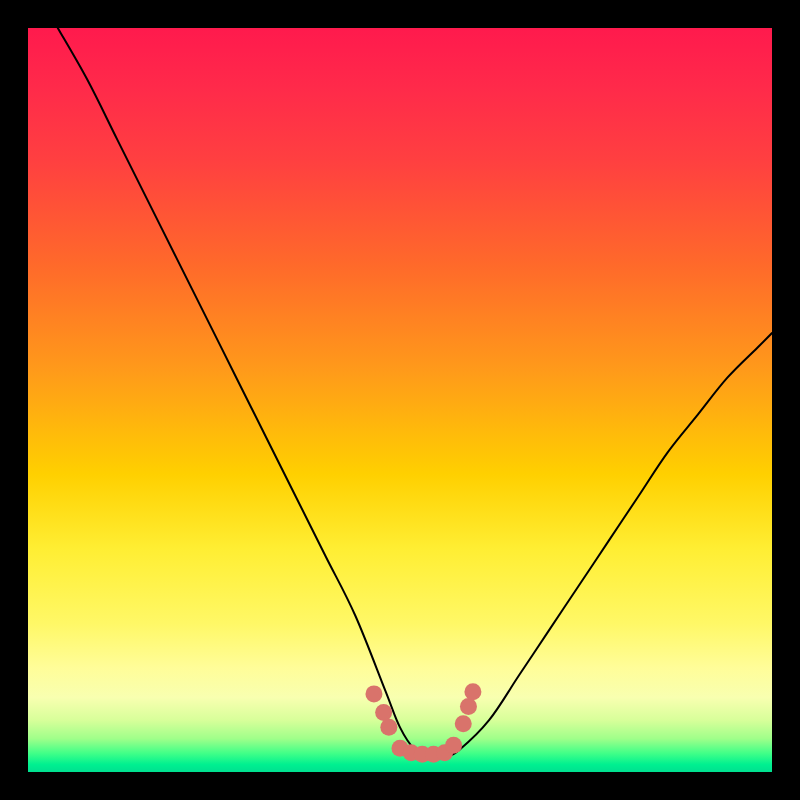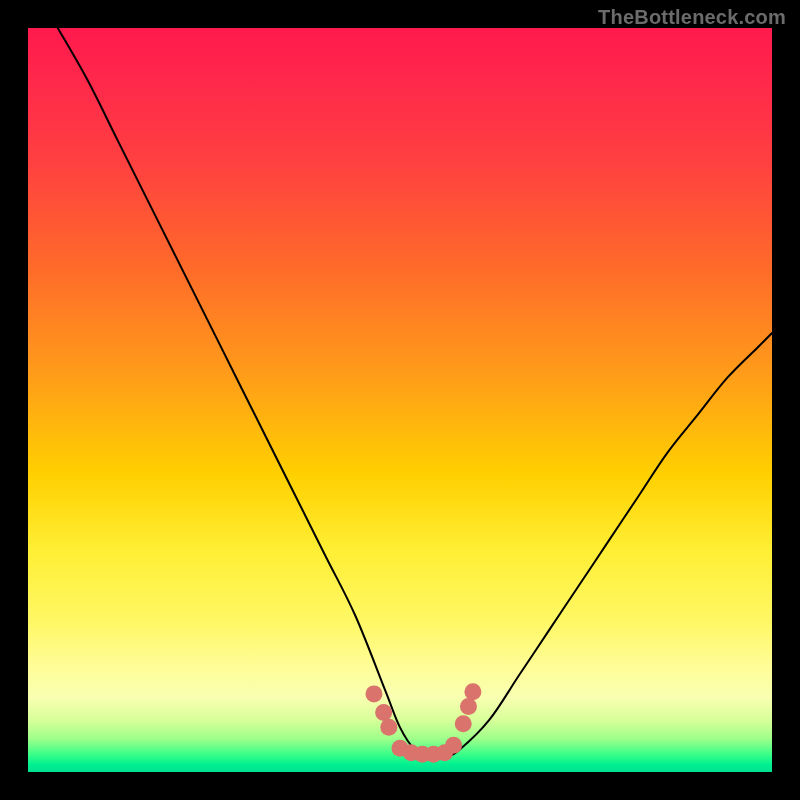--- a/index.html
+++ b/index.html
@@ -66,21 +66,20 @@
     font-weight: 600;
     color: #6b6b6b;
     letter-spacing: 0.2px;
     user-select: none;
   }
 </style>
 </head>
 <body>
 
 <div class="frame">
-  <div class="watermark">TheBottleneck.com</div>
   <div class="plot-area">
     <div class="gradient"></div>
     <svg class="curve-svg" viewBox="0 0 744 744" preserveAspectRatio="none">
       <path id="curve-path" class="curve-path" d="M 29.76 0.00 C 35.12 9.37, 48.81 31.99, 59.52 52.08 C 70.23 72.17, 78.57 90.17, 89.28 111.60 C 99.99 133.03, 108.33 149.69, 119.04 171.12 C 129.75 192.55, 138.09 209.21, 148.80 230.64 C 159.51 252.07, 167.85 268.73, 178.56 290.16 C 189.27 311.59, 197.61 328.25, 208.32 349.68 C 219.03 371.11, 227.37 387.77, 238.08 409.20 C 248.79 430.63, 257.13 447.29, 267.84 468.72 C 278.55 490.15, 286.89 506.81, 297.60 528.24 C 308.31 549.67, 316.65 563.65, 327.36 587.76 C 338.07 611.87, 349.08 642.07, 357.12 662.16 C 365.16 682.25, 366.64 688.65, 372.00 699.36 C 377.36 710.07, 381.52 716.32, 386.88 721.68 C 392.24 727.04, 396.40 727.78, 401.76 729.12 C 407.12 730.46, 411.28 730.46, 416.64 729.12 C 422.00 727.78, 423.48 728.38, 431.52 721.68 C 439.56 714.98, 450.57 705.31, 461.28 691.92 C 471.99 678.53, 480.33 663.35, 491.04 647.28 C 501.75 631.21, 510.09 618.71, 520.80 602.64 C 531.51 586.57, 539.85 574.07, 550.56 558.00 C 561.27 541.93, 569.61 529.43, 580.32 513.36 C 591.03 497.29, 599.37 484.79, 610.08 468.72 C 620.79 452.65, 629.13 438.81, 639.84 424.08 C 650.55 409.35, 658.89 400.27, 669.60 386.88 C 680.31 373.49, 688.65 361.73, 699.36 349.68 C 710.07 337.63, 721.08 327.96, 729.12 319.92 C 737.16 311.88, 741.32 307.72, 744.00 305.04"></path>
       <g id="marker-group">
           <circle cx="345.96" cy="665.88" r="8.5" class="marker"></circle>
           <circle cx="355.63" cy="684.48" r="8.5" class="marker"></circle>
           <circle cx="360.84" cy="699.36" r="8.5" class="marker"></circle>
           <circle cx="372.00" cy="720.19" r="8.5" class="marker"></circle>
           <circle cx="383.16" cy="724.66" r="8.5" class="marker"></circle>

